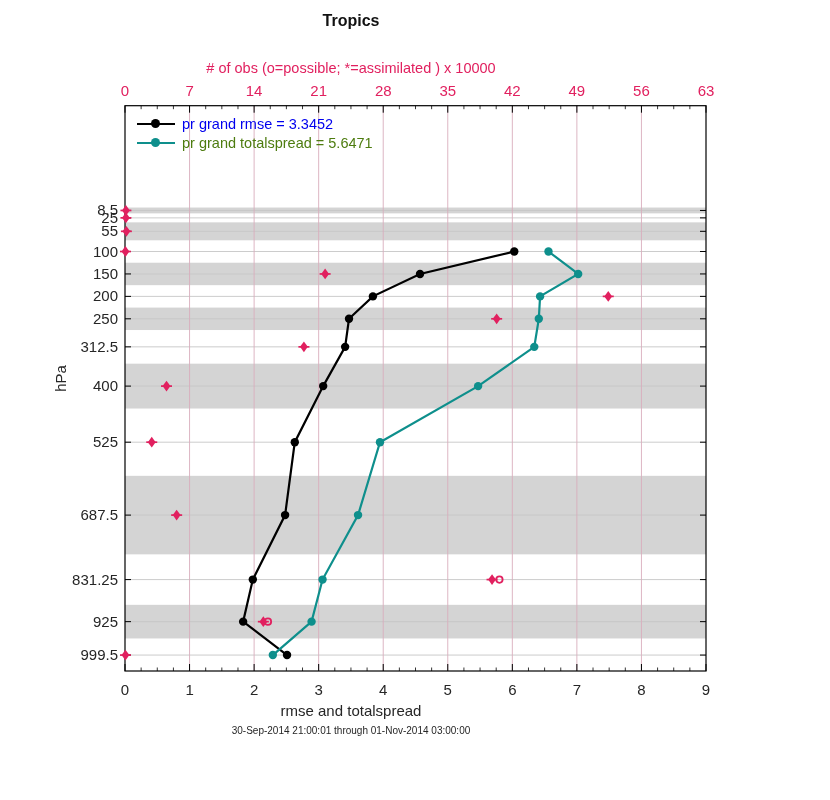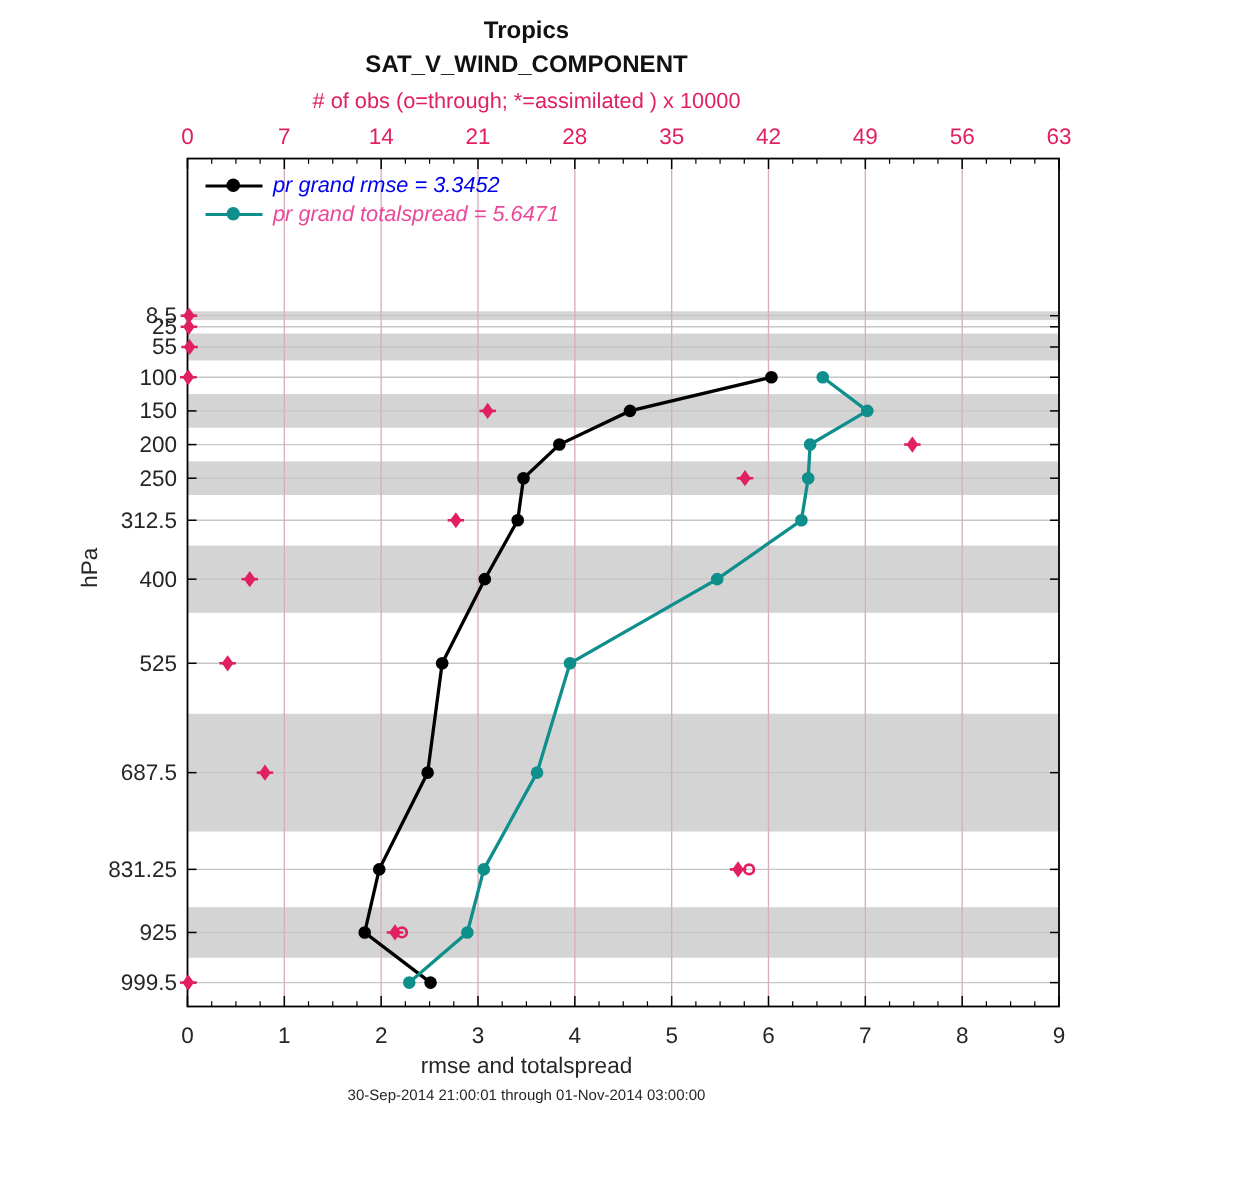--- a/index.html
+++ b/index.html
@@ -9,21 +9,21 @@
   .title{top:12px;font-size:16px;font-weight:bold;color:#111;}
   .subtitle{top:35px;font-size:16px;font-weight:bold;color:#111;}
   .topaxis-label{top:60px;font-size:14.5px;color:#e1205f;}
   .xaxis-label{top:702px;font-size:15px;color:#262626;}
   .date-label{top:725px;font-size:10px;color:#262626;}
   .datafile{top:770px;font-size:7.5px;color:#222;}
   .ylabel{position:absolute;left:30px;top:370px;width:60px;font-size:15px;color:#262626;
           transform:rotate(-90deg);transform-origin:center;text-align:center;}
   svg#chart{position:absolute;left:0;top:0;}
   svg text{font-family:"Liberation Sans",sans-serif;}
-  .legend{position:absolute;left:137px;top:114px;font-style:italic;}
+  .legend{position:absolute;left:137px;top:114px;}
   .legend-row{display:flex;align-items:center;height:19px;}
   .legend-sample{position:relative;width:38px;height:10px;margin-right:7px;}
   .legend-line{position:absolute;left:0;right:0;top:4px;height:2.5px;}
   .legend-dot{position:absolute;left:14px;top:0;width:9px;height:9px;border-radius:50%;}
   .legend-label{font-size:14.5px;}
 </style>
 </head>
 <body>
 
 <div class="page">
@@ -245,38 +245,37 @@
       <polygon points="176.64444444444445,509.6938492063492 180.54444444444445,515.0938492063492 176.64444444444445,520.4938492063492 172.74444444444444,515.0938492063492" fill="#e1205f"></polygon>
       <line x1="486.5444444444444" x2="497.5444444444444" y1="579.5874007936508" y2="579.5874007936508" stroke="#e1205f" stroke-width="1.7"></line>
       <polygon points="492.0444444444444,574.1874007936508 495.9444444444444,579.5874007936508 492.0444444444444,584.9874007936507 488.14444444444445,579.5874007936508" fill="#e1205f"></polygon>
       <line x1="257.8333333333333" x2="268.8333333333333" y1="621.6484126984127" y2="621.6484126984127" stroke="#e1205f" stroke-width="1.7"></line>
       <polygon points="263.3333333333333,616.2484126984127 267.2333333333333,621.6484126984127 263.3333333333333,627.0484126984127 259.43333333333334,621.6484126984127" fill="#e1205f"></polygon>
       <line x1="119.96111111111111" x2="130.9611111111111" y1="655.0728968253968" y2="655.0728968253968" stroke="#e1205f" stroke-width="1.7"></line>
       <polygon points="125.46111111111111,649.6728968253968 129.36111111111111,655.0728968253968 125.46111111111111,660.4728968253968 121.5611111111111,655.0728968253968" fill="#e1205f"></polygon>
     </svg>
 
   <div class="centered title">Tropics</div>
-  <div class="centered subtitle">SAT_V_WIND_COMPONENT</div>
-  <div class="centered topaxis-label" style="color: rgb(225, 32, 95);"># of obs (o=through; *=assimilated ) x 10000</div>
+  <div class="centered topaxis-label" style="color: rgb(225, 32, 95);"># of obs (o=possible; *=assimilated ) x 10000</div>
 
   <div class="ylabel">hPa</div>
 
   <div class="legend">
     <div class="legend-row">
       <span class="legend-sample">
         <span class="legend-line" style="background: rgb(0, 0, 0);"></span>
         <span class="legend-dot" style="background: rgb(0, 0, 0);"></span>
       </span>
       <span class="legend-label" style="color: rgb(0, 0, 238);">pr grand rmse = 3.3452</span>
     </div>
     <div class="legend-row">
       <span class="legend-sample">
         <span class="legend-line" style="background: rgb(14, 143, 140);"></span>
         <span class="legend-dot" style="background: rgb(14, 143, 140);"></span>
       </span>
-      <span class="legend-label" style="color: #ec4899;">pr grand totalspread = 5.6471</span>
+      <span class="legend-label" style="color: #4d7c0f;">pr grand totalspread = 5.6471</span>
     </div>
   </div>
 
   <div class="centered xaxis-label">rmse and totalspread</div>
   <div class="centered date-label">30-Sep-2014 21:00:01 through 01-Nov-2014 03:00:00</div>
 
 </div>
 
 </body></html>

